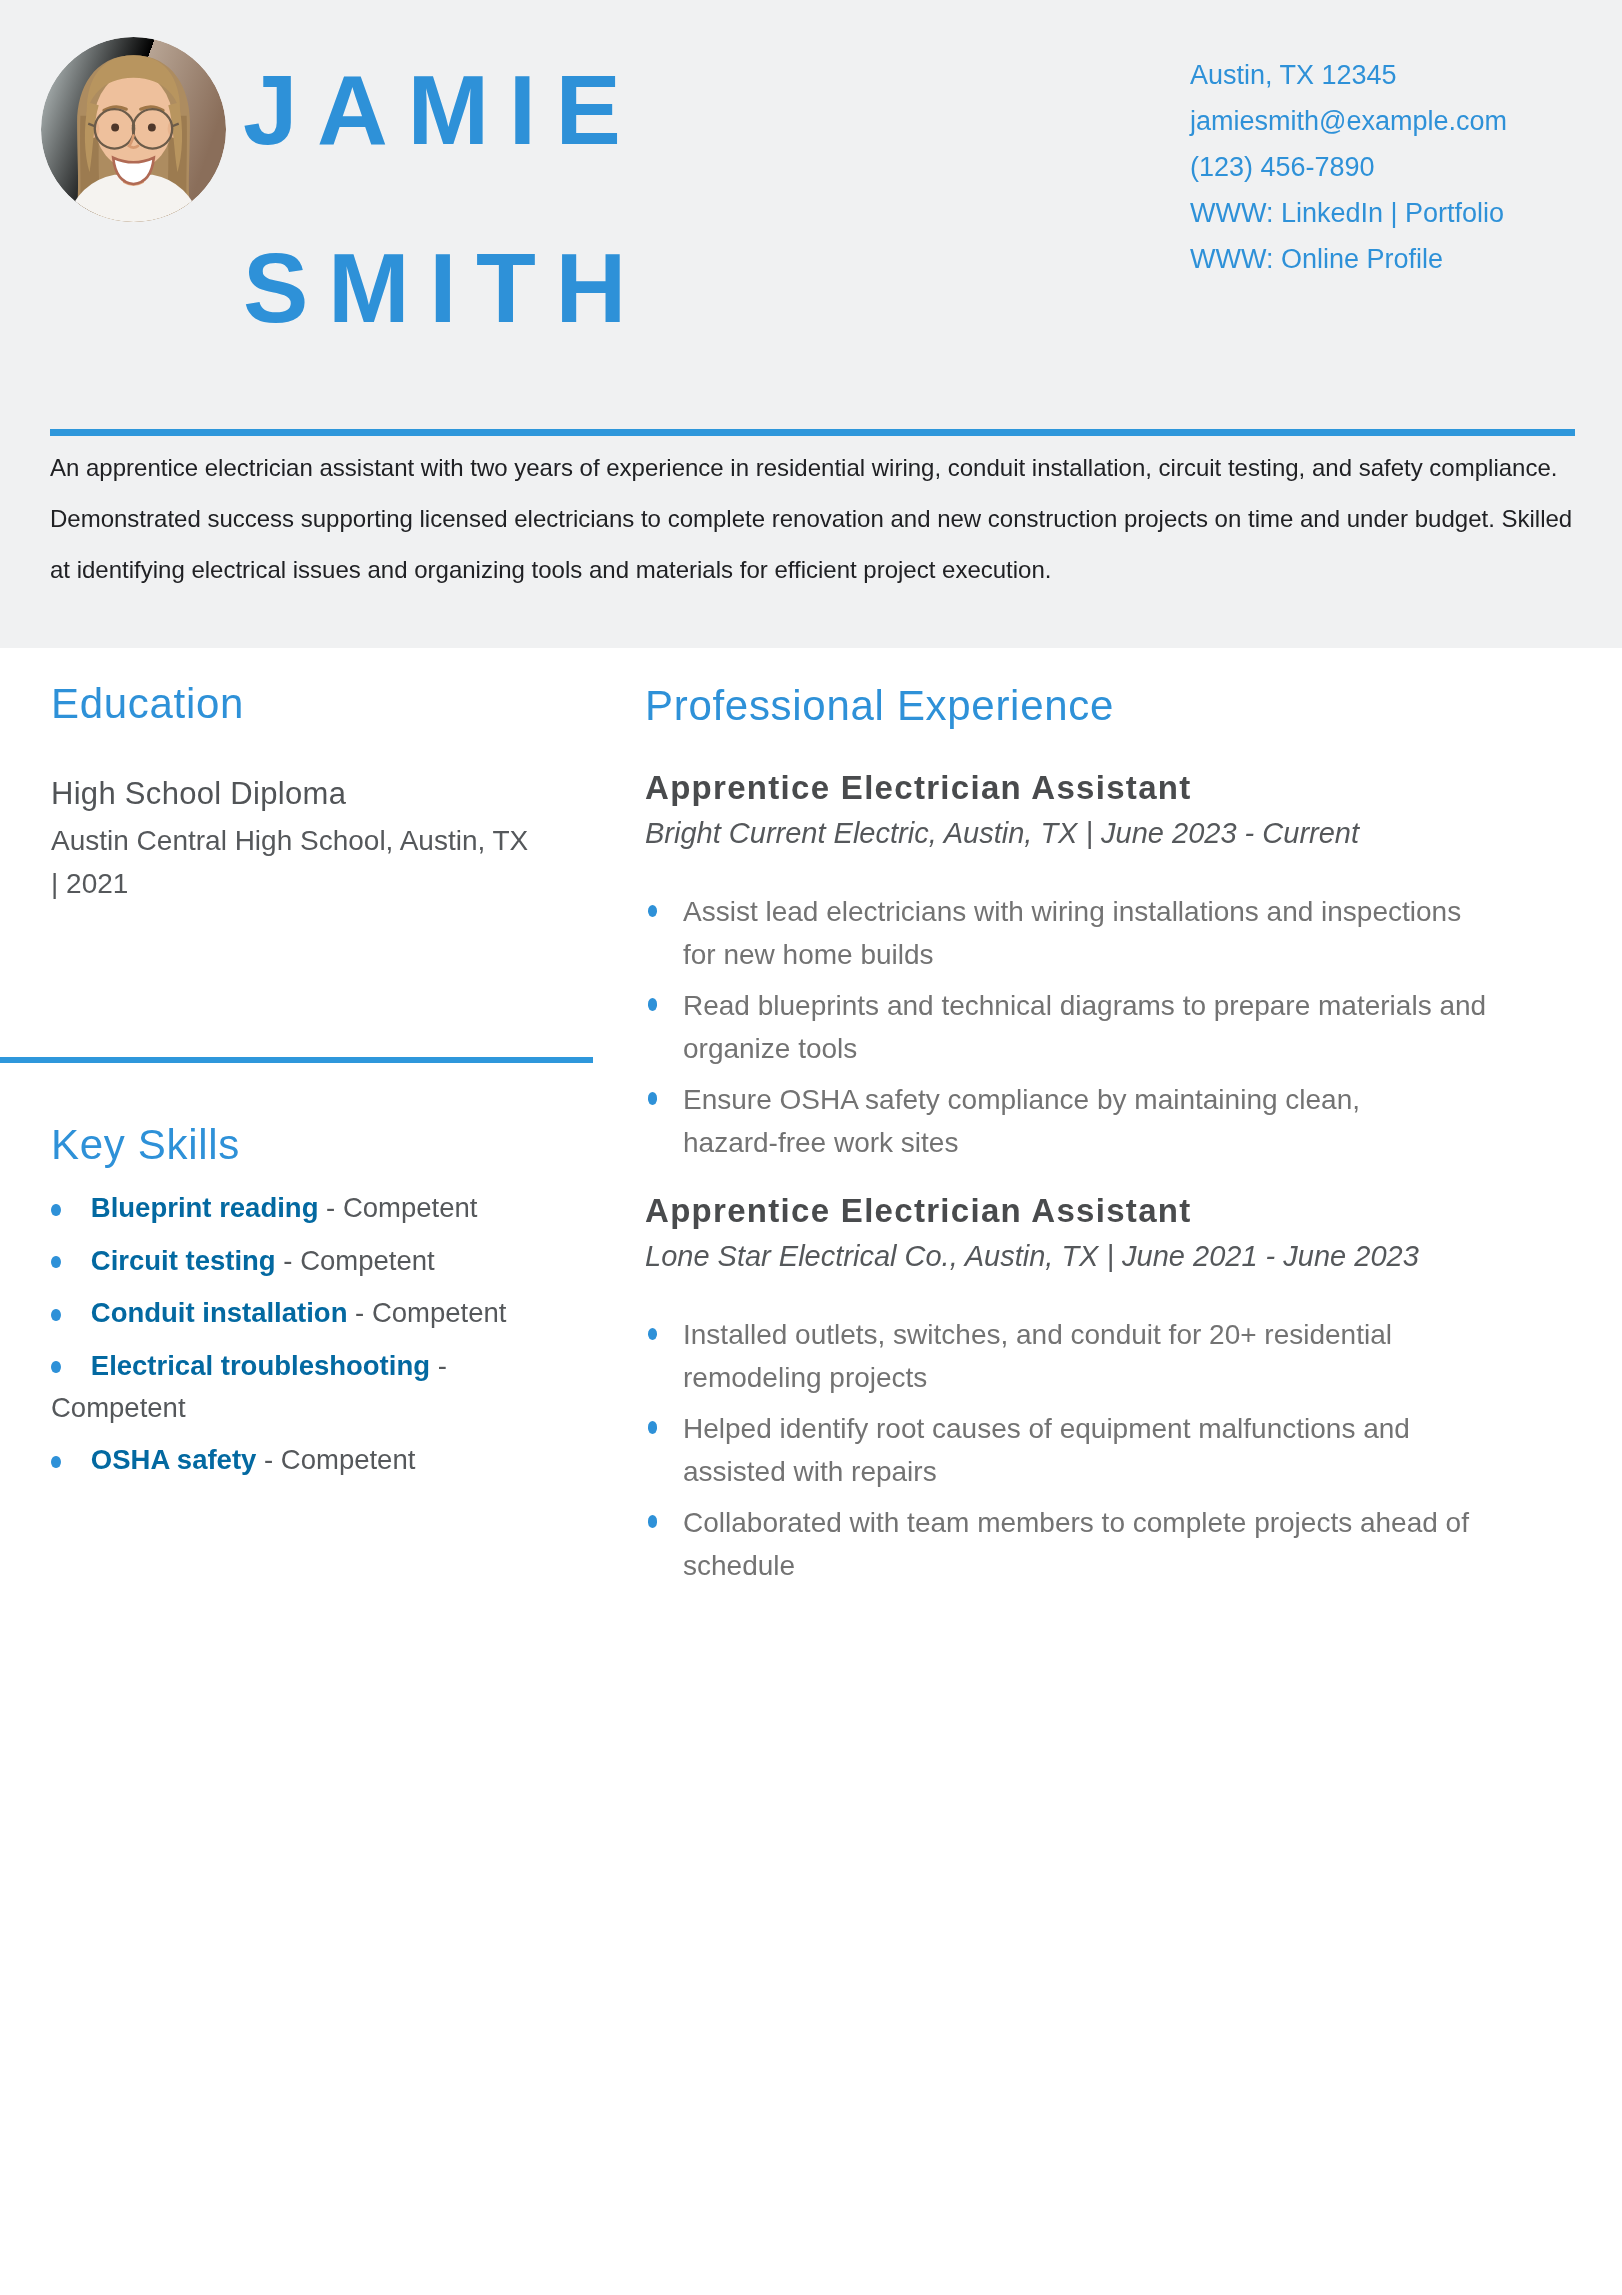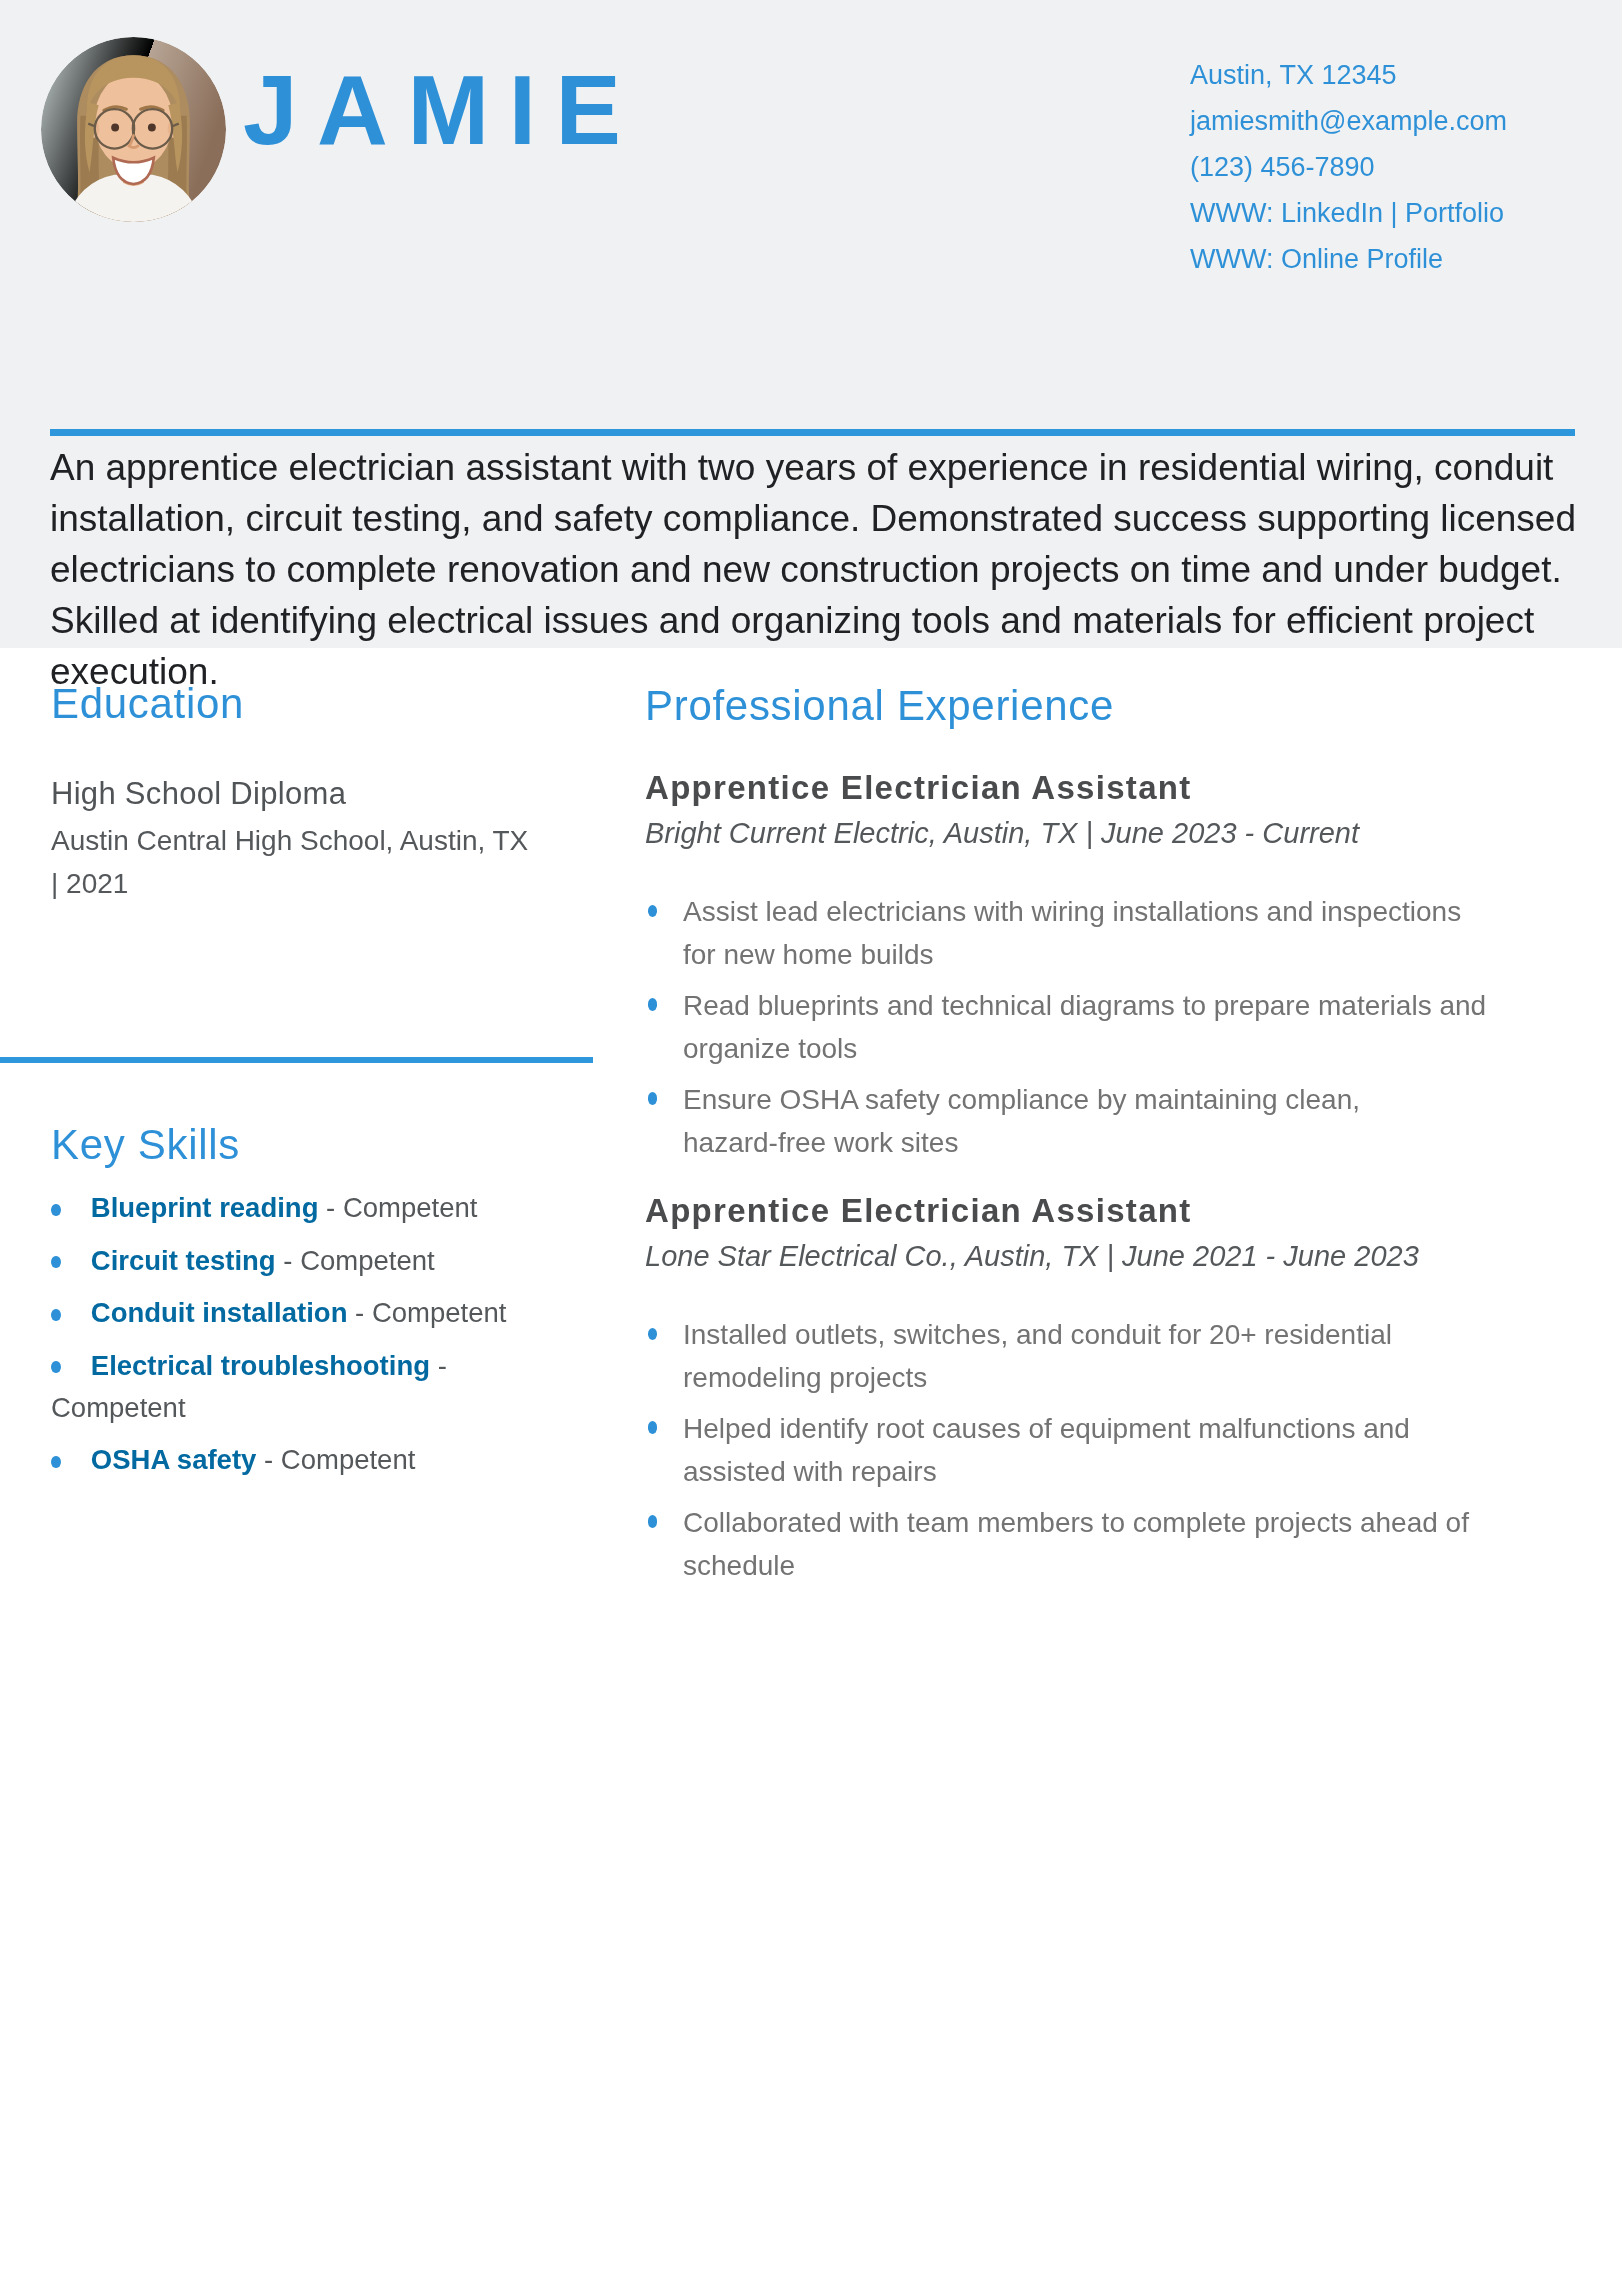--- a/index.html
+++ b/index.html
@@ -29,21 +29,21 @@
 
   .contact{
     left:1190px;top:52px;
     font-size:27px;line-height:46px;color:#2e91d8;
   }
 
   .rule{left:50px;top:429px;width:1525px;height:7.2px;background:#2e97db;}
 
   .summary{
     left:50px;top:442px;width:1529px;margin:0;
-    font-size:37px;line-height:51px;color:#202124;
+    font-size:24px;line-height:51px;color:#202124;
   }
 
   
   .h2{
     margin:0;font-size:42px;font-weight:normal;color:#2e91d8;
     letter-spacing:0.7px;line-height:50px;
   }
   .edu-h{left:51px;top:679px;}
   .skills-h{left:51px;top:1120px;}
   .exp-h{left:645px;top:681px;}
@@ -153,20 +153,21 @@
 
         <path d="M141 150 Q138 162 134 166 Q141 171 148 166" stroke="#d79b72" stroke-width="4" fill="none" stroke-linecap="round"></path>
 
         <path d="M110 184 Q141 198 172 184 Q168 222 141 224 Q114 222 110 184 Z" fill="#ffffff" stroke="#b06a54" stroke-width="4"></path>
       </g>
     </svg>
   </div>
 
   <h1 class="abs name">
     <span>JAMIE</span>
+    <span>SMITH</span>
   </h1>
 
   <div class="abs contact">
     <div>Austin, TX 12345</div>
     <div>jamiesmith@example.com</div>
     <div>(123) 456-7890</div>
     <div>WWW: LinkedIn | Portfolio</div>
     <div>WWW: Online Profile</div>
   </div>
 

